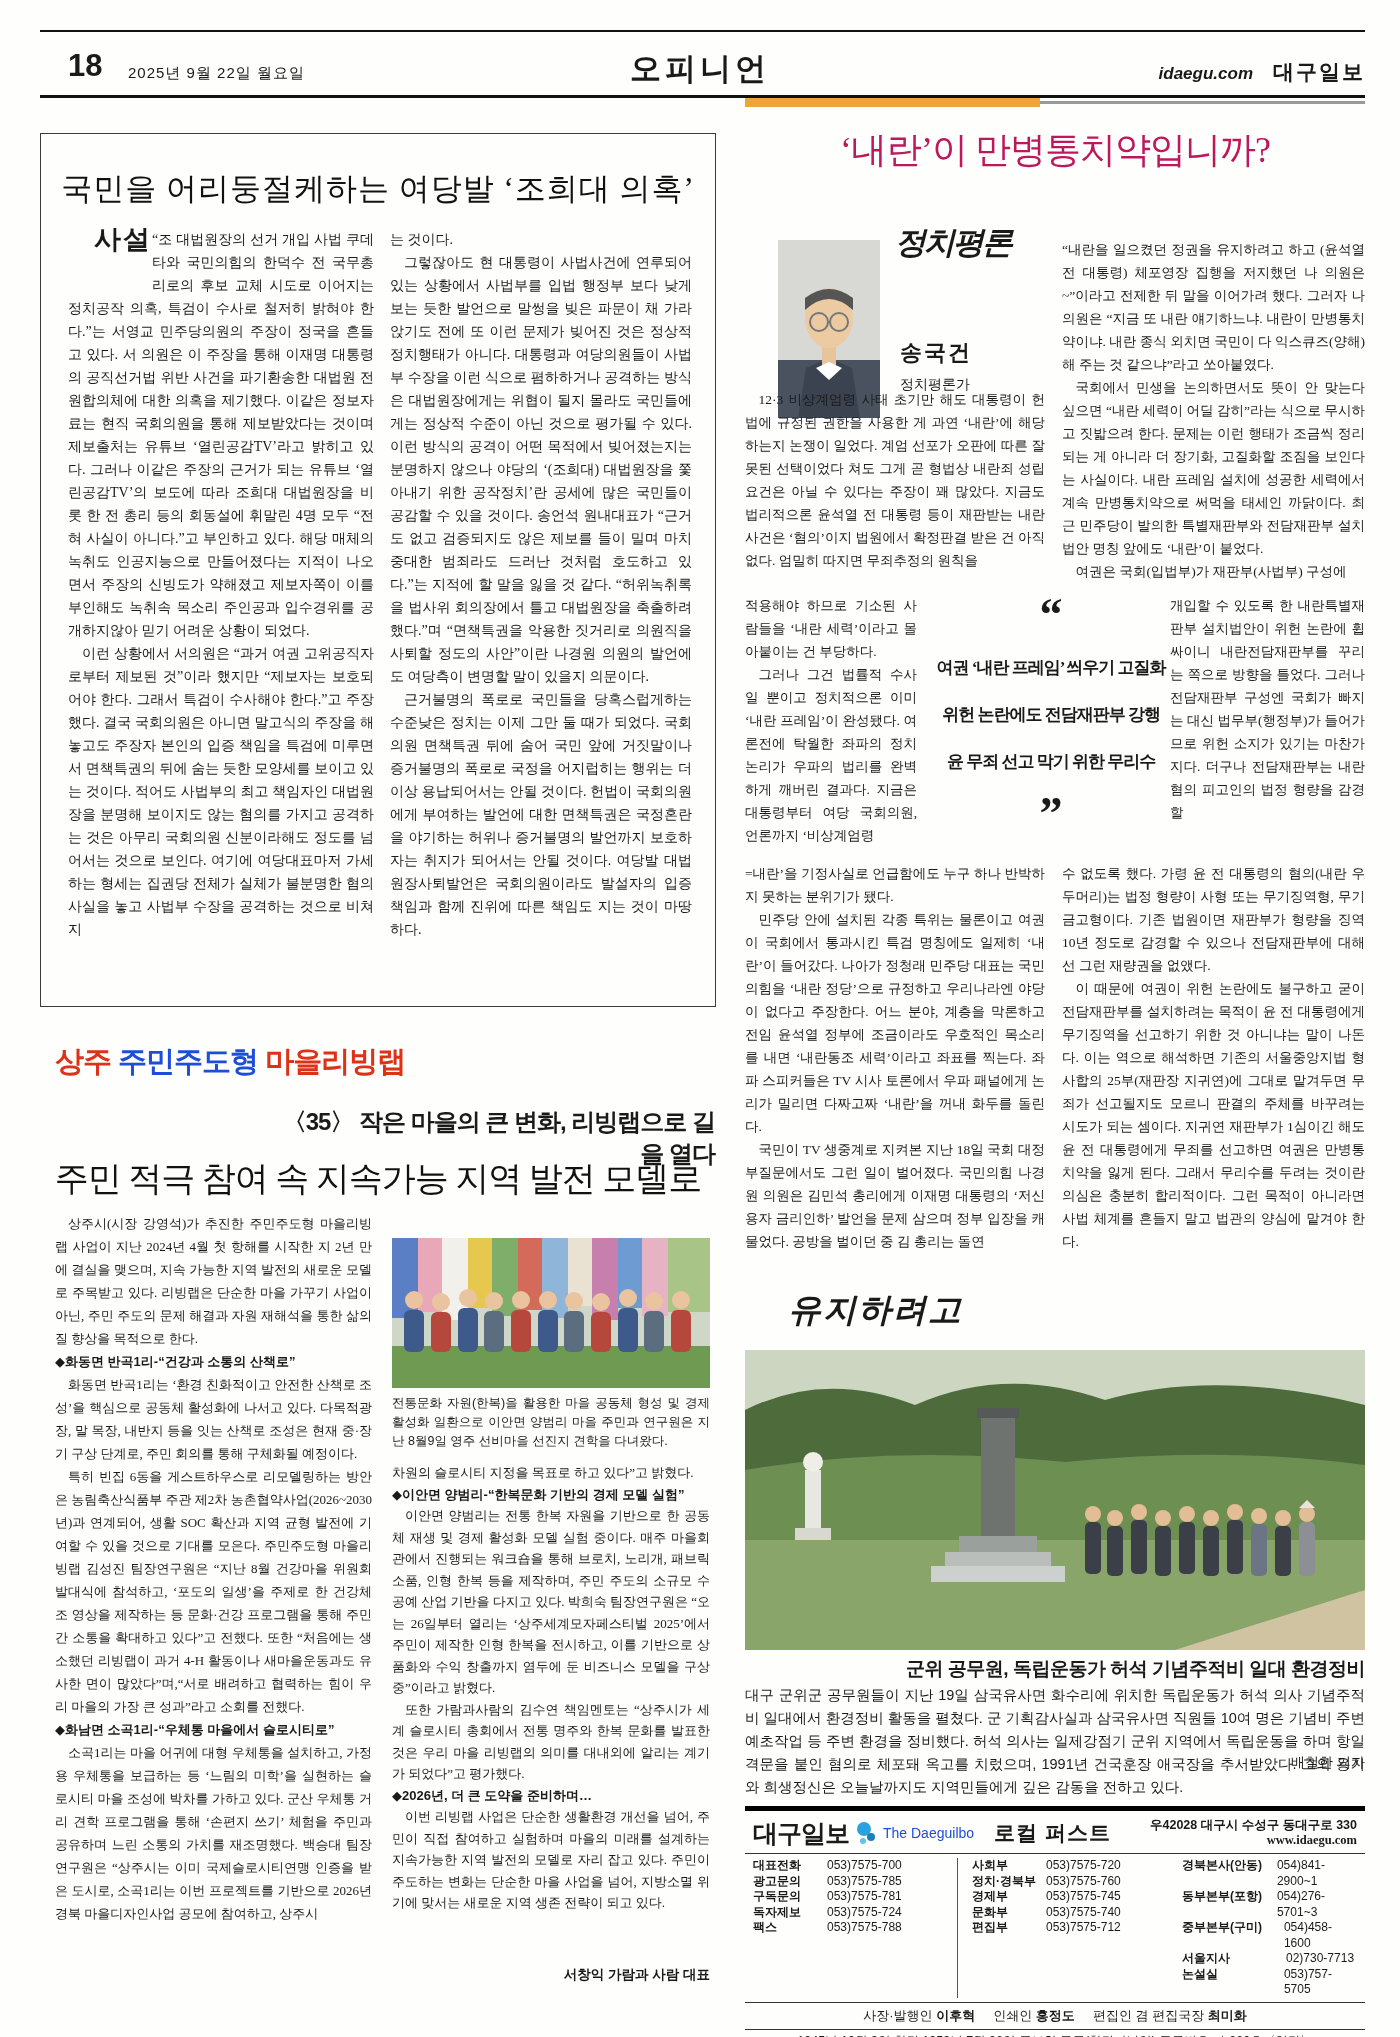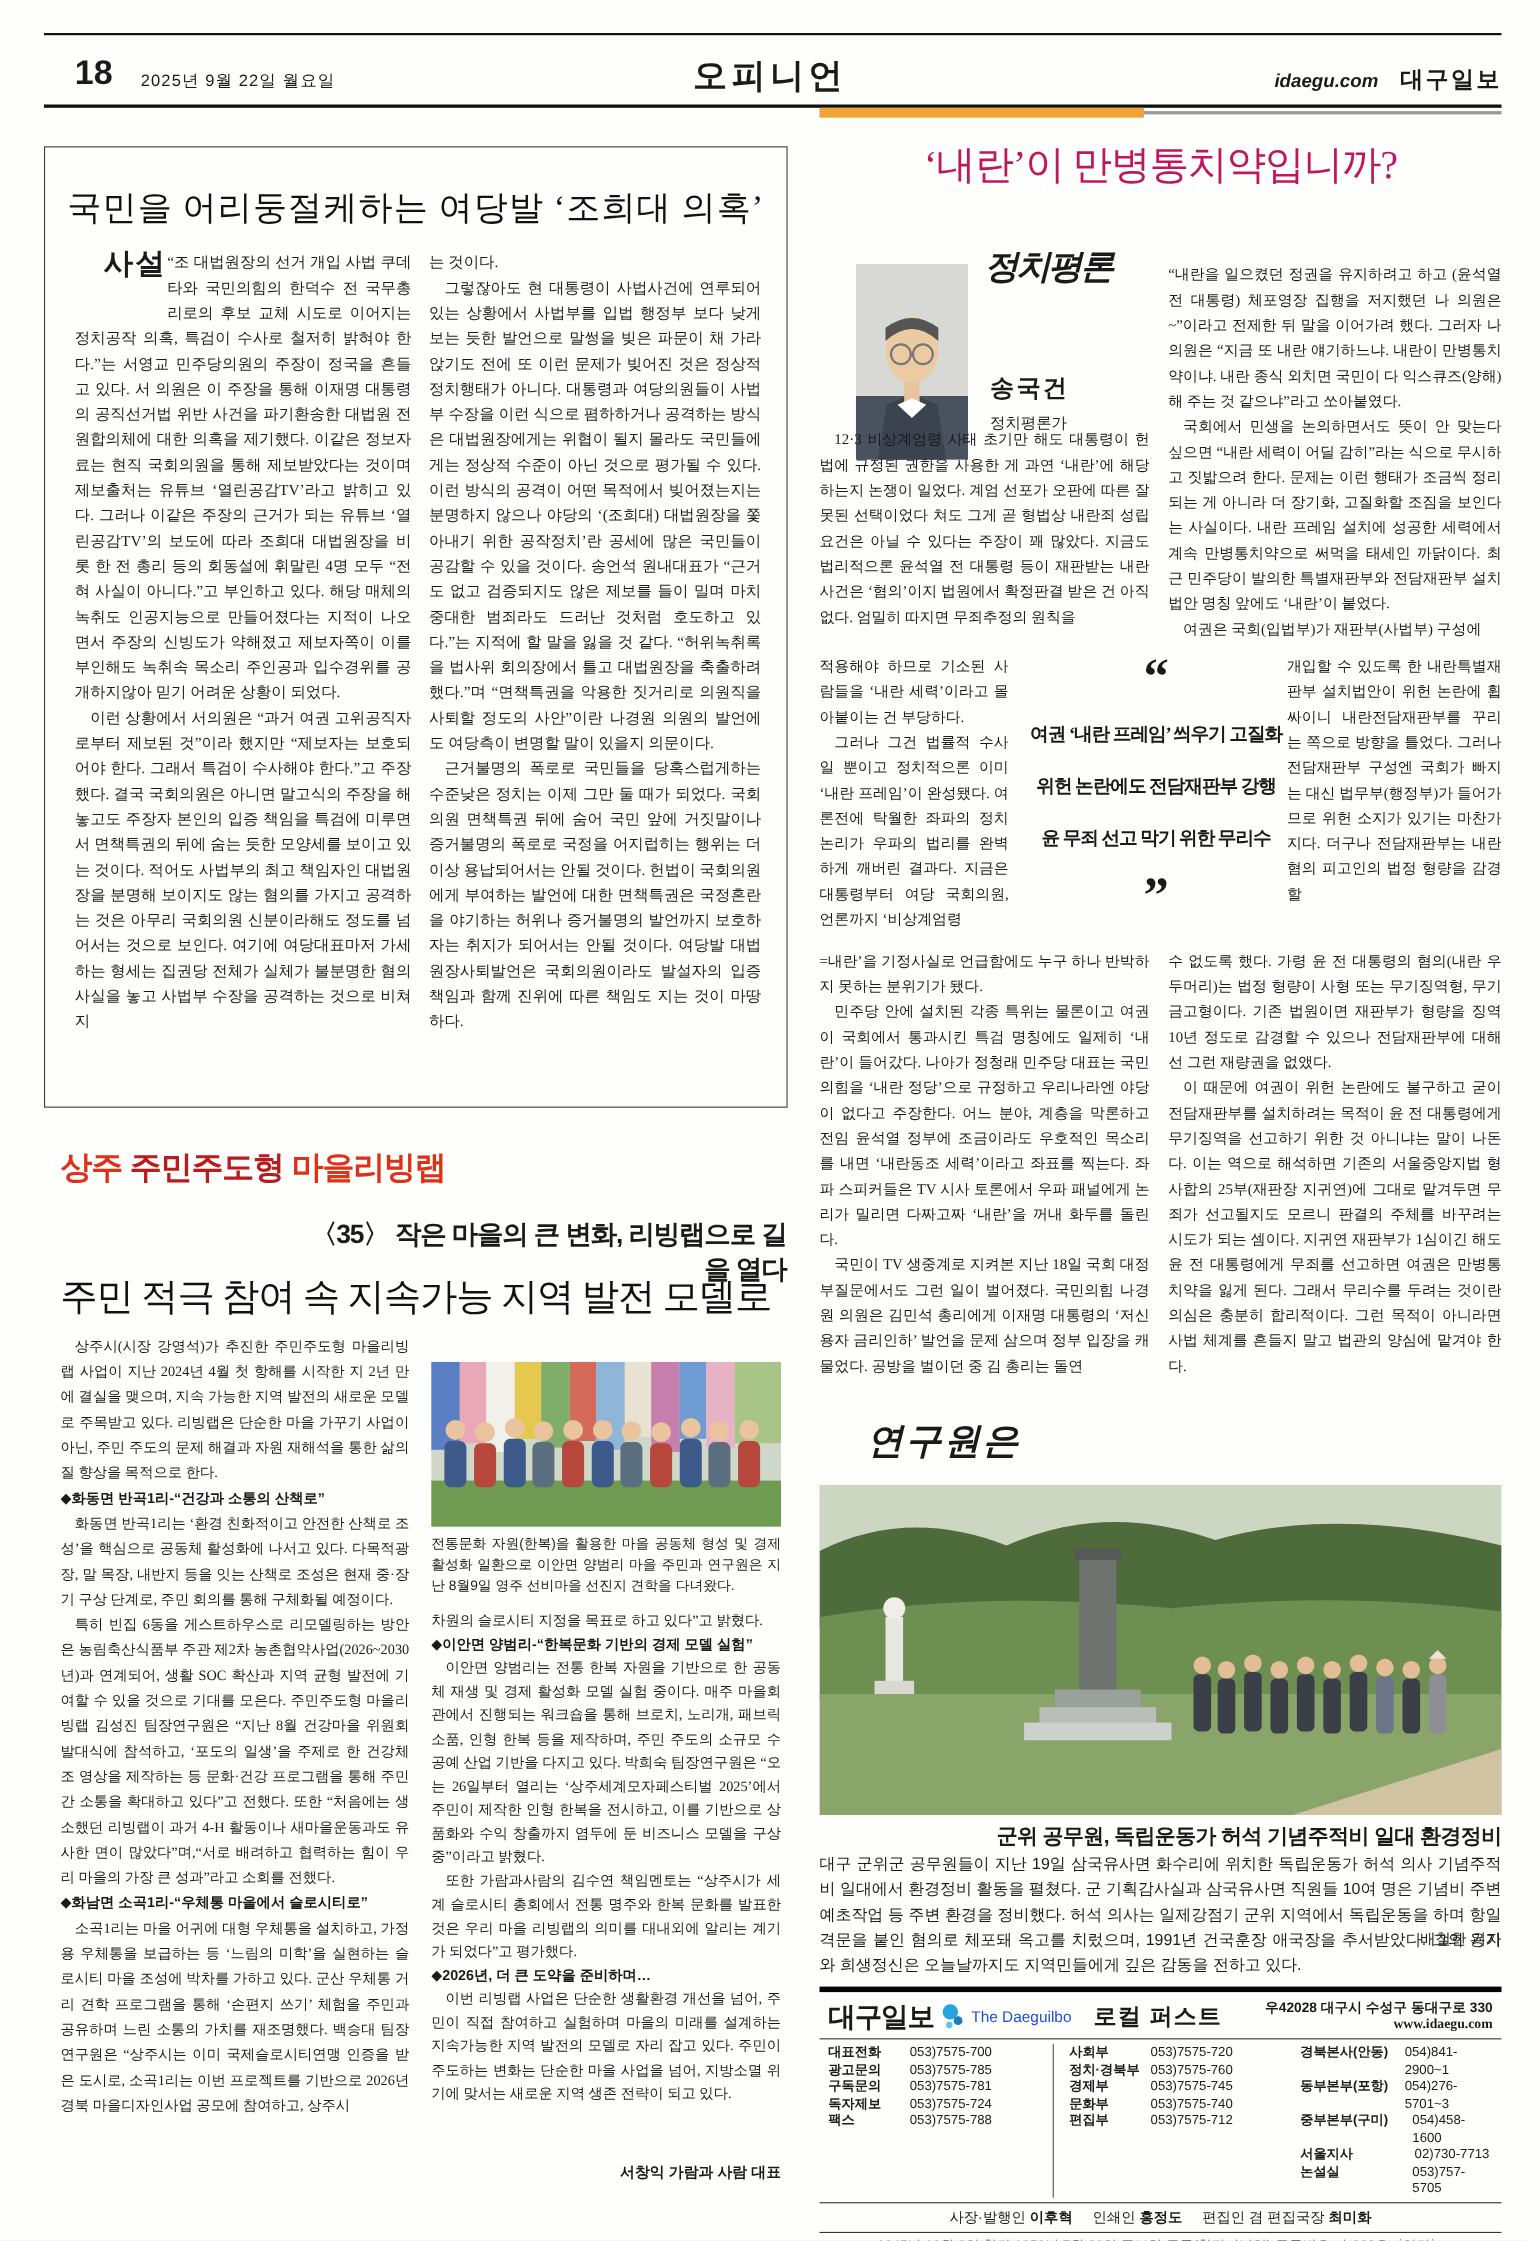--- a/index.html
+++ b/index.html
@@ -111,21 +111,21 @@
 
   <div class="abs" id="pullquote">
     <div class="qmark">“</div>
     <div class="ql">여권 ‘내란 프레임’ 씌우기 고질화</div>
     <div class="ql">위헌 논란에도 전담재판부 강행</div>
     <div class="ql">윤 무죄 선고 막기 위한 무리수</div>
     <div class="qmark">”</div>
   </div>
 
   <div class="abs sans" style="left:55px;top:1042px;font-size:29px;font-weight:900;letter-spacing:-1px;">
-    <span style="color:#dd3118;">상주</span><span style="color:#b91c1c;"> 주민주도형 </span><span style="color:#dd3118;">마을리빙랩</span>
+    <span style="color:#dd3118;">상주</span><span style="color:#1d4ed8;"> 주민주도형 </span><span style="color:#dd3118;">마을리빙랩</span>
   </div>
   <div class="abs sans" style="left:262px;top:1106px;width:453px;text-align:right;font-size:24px;font-weight:800;letter-spacing:-1px;">〈35〉 작은 마을의 큰 변화, 리빙랩으로 길을 열다</div>
   <div class="abs" style="left:40px;top:1156px;width:676px;text-align:center;font-size:34px;letter-spacing:-1px;color:#111;">주민 적극 참여 속 지속가능 지역 발전 모델로</div>
 
   <div class="abs m-col jtext" style="left:55px;top:1212px;width:317px;height:798px;line-height:23px;">
     <p>상주시(시장 강영석)가 추진한 주민주도형 마을리빙랩 사업이 지난 2024년 4월 첫 항해를 시작한 지 2년 만에 결실을 맺으며, 지속 가능한 지역 발전의 새로운 모델로 주목받고 있다. 리빙랩은 단순한 마을 가꾸기 사업이 아닌, 주민 주도의 문제 해결과 자원 재해석을 통한 삶의 질 향상을 목적으로 한다.</p>
     <p class="sub">◆화동면 반곡1리-“건강과 소통의 산책로”</p>
     <p>화동면 반곡1리는 ‘환경 친화적이고 안전한 산책로 조성’을 핵심으로 공동체 활성화에 나서고 있다. 다목적광장, 말 목장, 내반지 등을 잇는 산책로 조성은 현재 중·장기 구상 단계로, 주민 회의를 통해 구체화될 예정이다.</p>
     <p>특히 빈집 6동을 게스트하우스로 리모델링하는 방안은 농림축산식품부 주관 제2차 농촌협약사업(2026~2030년)과 연계되어, 생활 SOC 확산과 지역 균형 발전에 기여할 수 있을 것으로 기대를 모은다. 주민주도형 마을리빙랩 김성진 팀장연구원은 “지난 8월 건강마을 위원회 발대식에 참석하고, ‘포도의 일생’을 주제로 한 건강체조 영상을 제작하는 등 문화·건강 프로그램을 통해 주민 간 소통을 확대하고 있다”고 전했다. 또한 “처음에는 생소했던 리빙랩이 과거 4-H 활동이나 새마을운동과도 유사한 면이 많았다”며,“서로 배려하고 협력하는 힘이 우리 마을의 가장 큰 성과”라고 소회를 전했다.</p>
     <p class="sub">◆화남면 소곡1리-“우체통 마을에서 슬로시티로”</p>
@@ -189,21 +189,21 @@
   <div class="abs m-col jtext" style="left:392px;top:1462px;width:318px;height:500px;line-height:21.5px;">
     <p class="noind">차원의 슬로시티 지정을 목표로 하고 있다”고 밝혔다.</p>
     <p class="sub">◆이안면 양범리-“한복문화 기반의 경제 모델 실험”</p>
     <p>이안면 양범리는 전통 한복 자원을 기반으로 한 공동체 재생 및 경제 활성화 모델 실험 중이다. 매주 마을회관에서 진행되는 워크숍을 통해 브로치, 노리개, 패브릭 소품, 인형 한복 등을 제작하며, 주민 주도의 소규모 수공예 산업 기반을 다지고 있다. 박희숙 팀장연구원은 “오는 26일부터 열리는 ‘상주세계모자페스티벌 2025’에서 주민이 제작한 인형 한복을 전시하고, 이를 기반으로 상품화와 수익 창출까지 염두에 둔 비즈니스 모델을 구상 중”이라고 밝혔다.</p>
     <p>또한 가람과사람의 김수연 책임멘토는 “상주시가 세계 슬로시티 총회에서 전통 명주와 한복 문화를 발표한 것은 우리 마을 리빙랩의 의미를 대내외에 알리는 계기가 되었다”고 평가했다.</p>
     <p class="sub">◆2026년, 더 큰 도약을 준비하며…</p>
     <p>이번 리빙랩 사업은 단순한 생활환경 개선을 넘어, 주민이 직접 참여하고 실험하며 마을의 미래를 설계하는 지속가능한 지역 발전의 모델로 자리 잡고 있다. 주민이 주도하는 변화는 단순한 마을 사업을 넘어, 지방소멸 위기에 맞서는 새로운 지역 생존 전략이 되고 있다.</p>
   </div>
   <div class="abs sans" style="left:392px;top:1966px;width:318px;text-align:right;font-size:13.5px;font-weight:bold;">서창익 가람과 사람 대표</div>
 
-  <div class="abs" style="left:788px;top:1288px;font-size:33px;font-weight:bold;font-style:italic;letter-spacing:2px;">연구원은</div>
+  <div class="abs" style="left:788px;top:1288px;font-size:33px;font-weight:bold;font-style:italic;letter-spacing:2px;">유지하려고</div>
   <div class="abs" style="left:745px;top:1350px;width:620px;height:300px;">
     <svg width="620" height="300" xmlns="http://www.w3.org/2000/svg">
       <rect width="620" height="300" fill="#b9c9a6"></rect>
       <rect width="620" height="60" fill="#cdd6c0"></rect>
       <path d="M0 60 Q80 20 170 55 Q260 15 360 50 Q470 18 620 55 L620 130 L0 130 Z" fill="#4e6b3c"></path>
       <path d="M0 120 Q150 95 320 112 Q480 96 620 115 L620 195 L0 195 Z" fill="#6d8f52"></path>
       <rect y="190" width="620" height="110" fill="#8aa569"></rect>
       <path d="M430 300 L620 240 L620 300 Z" fill="#cfc3a2"></path>
       <g>
         <rect x="236" y="60" width="34" height="130" fill="#6e7370"></rect>

